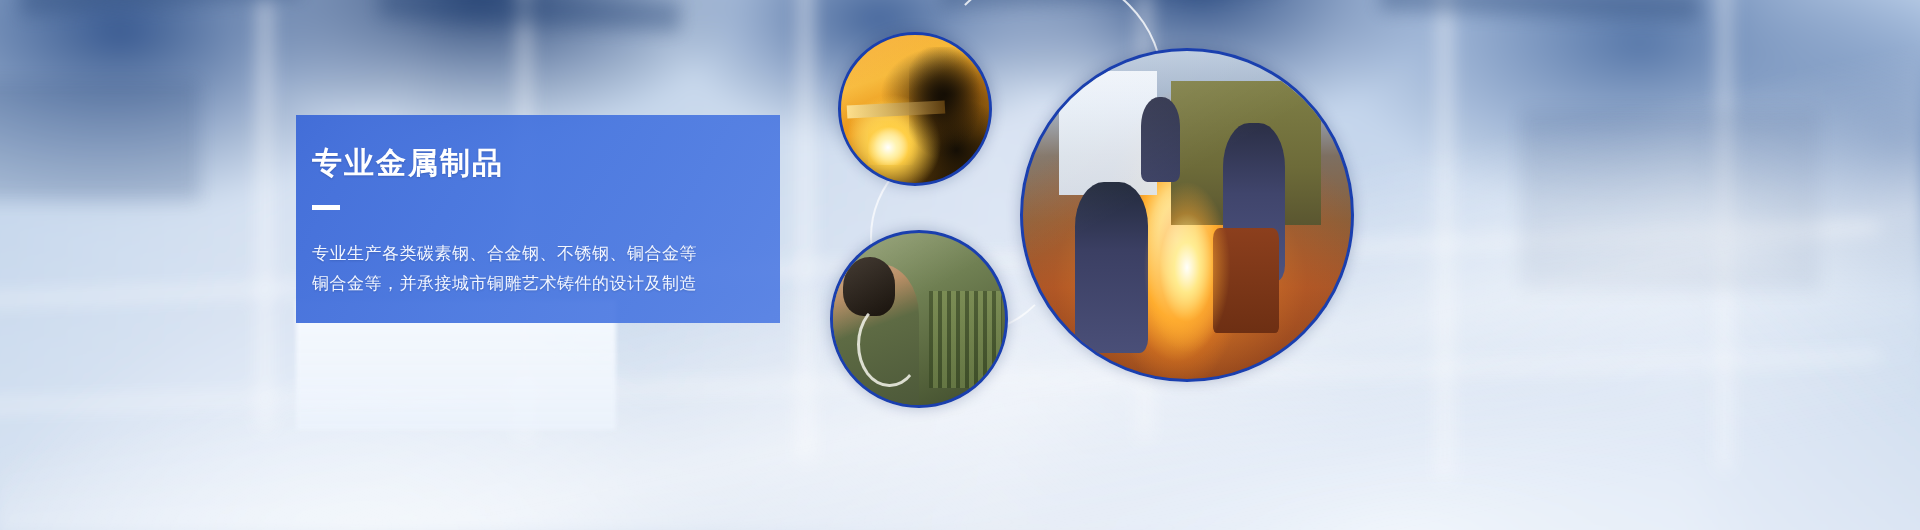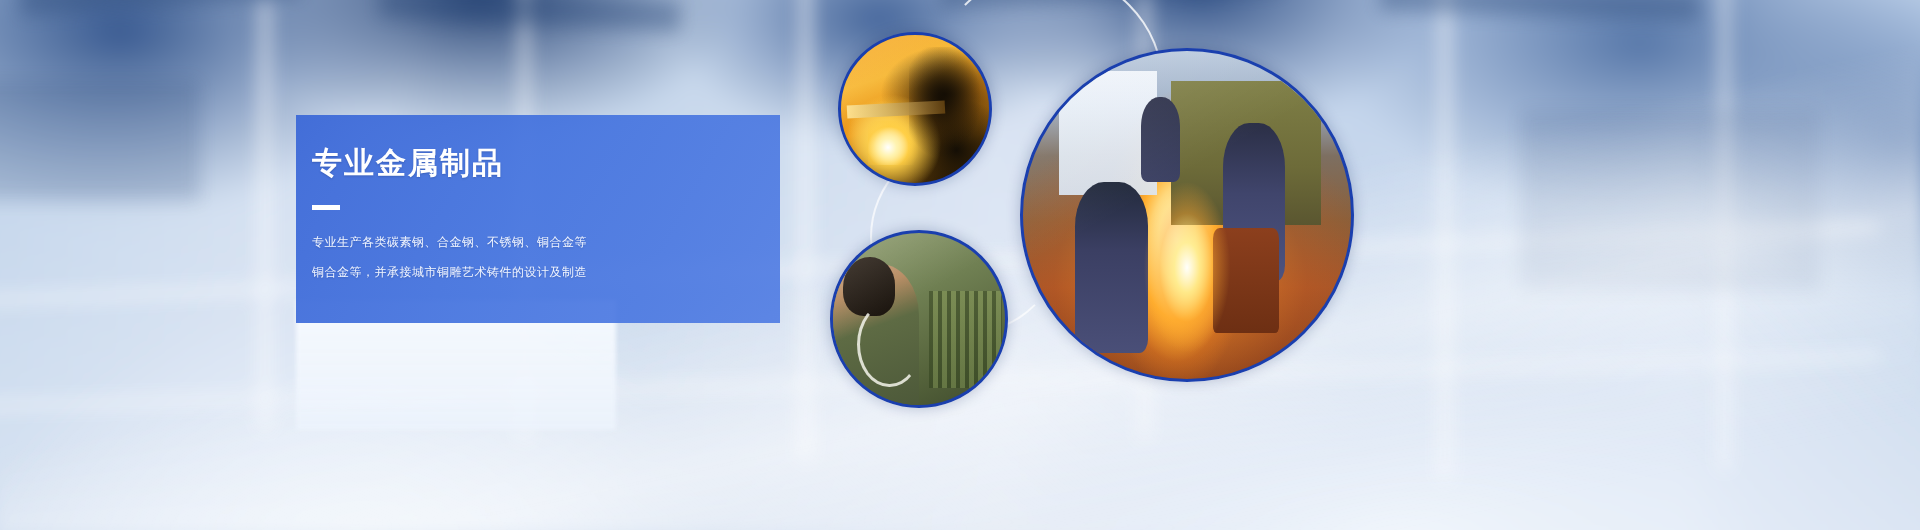--- a/index.html
+++ b/index.html
@@ -96,23 +96,23 @@
     text-shadow: 0 1px 2px rgba(12,35,90,0.25);
   }
   .card-rule {
     width: 28px;
     height: 5px;
     background: #ffffff;
     margin: 24px 0 0 8px;
   }
   .card-desc {
     color: #f2f6ff;
-    font-size: 12px;
+    font-size: 17px;
     line-height: 30px;
-    margin: 17px 0 0 0;
+    margin: 29px 0 0 0;
     padding-left: 8px;
     letter-spacing: 0.5px;
     text-shadow: 0 1px 2px rgba(12,35,90,0.22);
   }
   .card-desc div { white-space: nowrap; }
 
   
   .circles {
     position: absolute;
     left: 810px;

